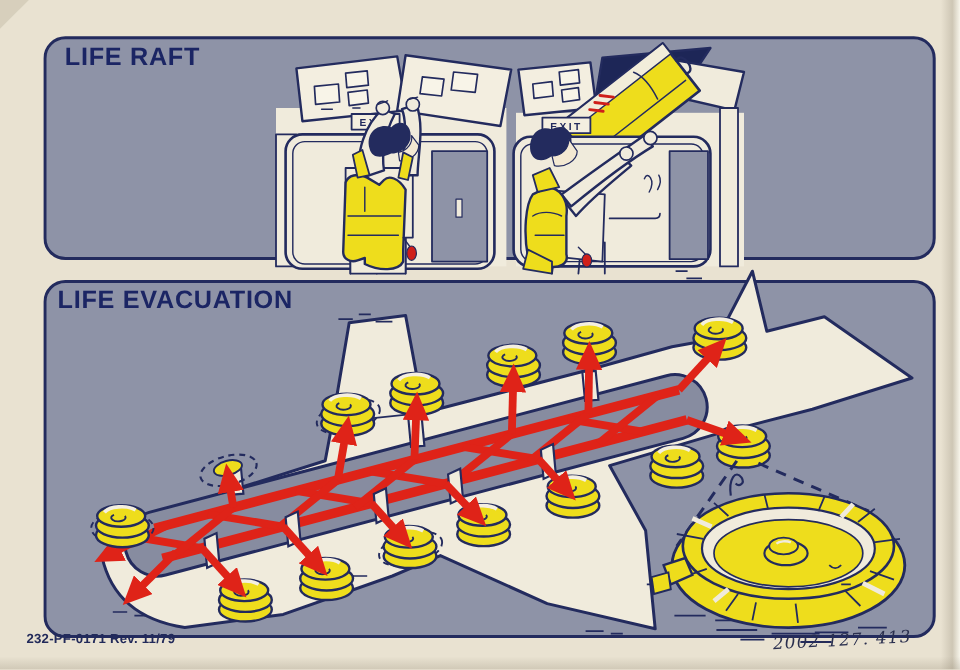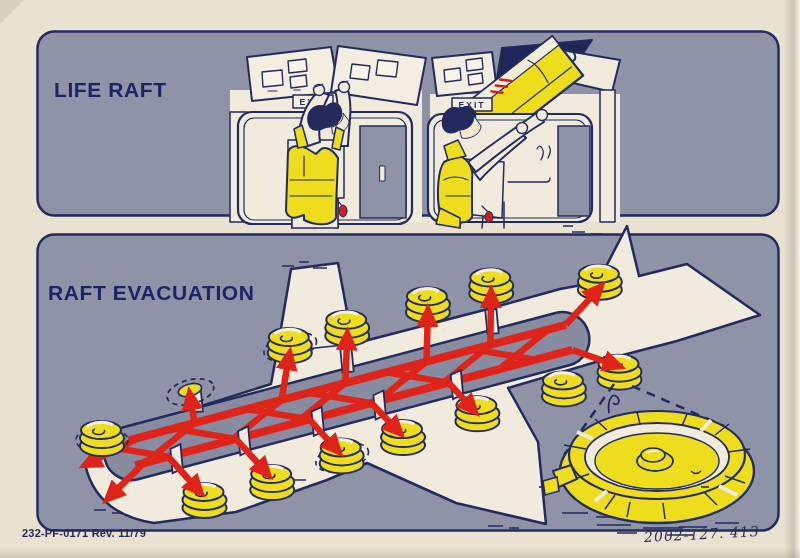--- a/index.html
+++ b/index.html
@@ -3,21 +3,21 @@
 <meta charset="utf-8">
 <style>
   html,body{margin:0;padding:0;}
   body{
     width:800px;height:558px;position:relative;overflow:hidden;
     background:#e9e2d1;
     font-family:"Liberation Sans", sans-serif;
   }
   .panel-title{
     position:absolute;color:#1b2564;font-weight:bold;font-size:21px;
-    letter-spacing:0.6px;white-space:nowrap;margin-top:42px;
+    letter-spacing:0.6px;white-space:nowrap;
   }
   #title-life-raft{left:54px;top:36px;}
   #title-water-evac{left:48px;top:239px;}
   .art{position:absolute;}
   #top-art{left:36px;top:30px;}
   #bottom-art{left:36px;top:212px;}
   #part-number{
     position:absolute;left:22px;top:527px;color:#222a5a;font-weight:bold;
     font-size:11px;letter-spacing:0.2px;text-align:right;
   }
@@ -295,20 +295,20 @@
       <polygon points="-114,16 -100,12 -98,26 -112,30" fill="#eedd1c" stroke="#232b5e" stroke-width="1.6"></polygon>
 
       <ellipse cx="-2" cy="-4" rx="18" ry="10" fill="#eedd1c" stroke="#232b5e" stroke-width="1.8"></ellipse>
       <ellipse cx="-4" cy="-10" rx="12" ry="7" fill="#eedd1c" stroke="#232b5e" stroke-width="1.6"></ellipse>
       <path d="M-10 -12 a8 4 0 0 1 12 -1" fill="none" stroke="#f0ebdc" stroke-width="2"></path>
       <path d="M34 6 q5 5 10 0 M44 22 h8" fill="none" stroke="#232b5e" stroke-width="1.4"></path>
     </g>
   </svg>
 
   <div id="title-life-raft" class="panel-title">LIFE RAFT</div>
-  <div id="title-water-evac" class="panel-title">RAFT EVACUATION</div>
+  <div id="title-water-evac" class="panel-title">LIFE EVACUATION</div>
   <div id="part-number">232-PF-0171 Rev. 11/79</div>
   <div id="handwritten">2002-127. 413</div>
 
   <div class="corner-fold"></div>
   <div class="edge-right"></div>
   <div class="edge-bottom"></div>
 </div>
 
 </body></html>

